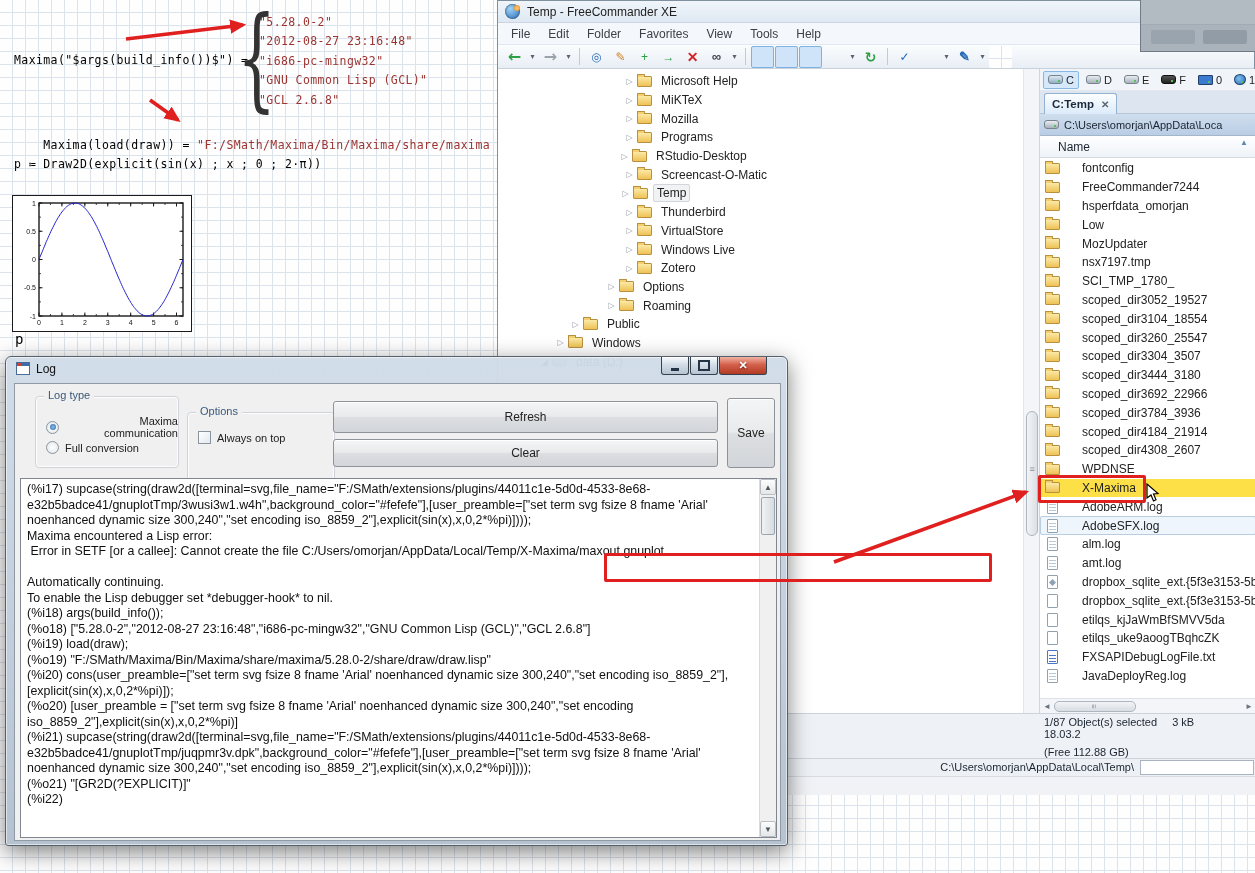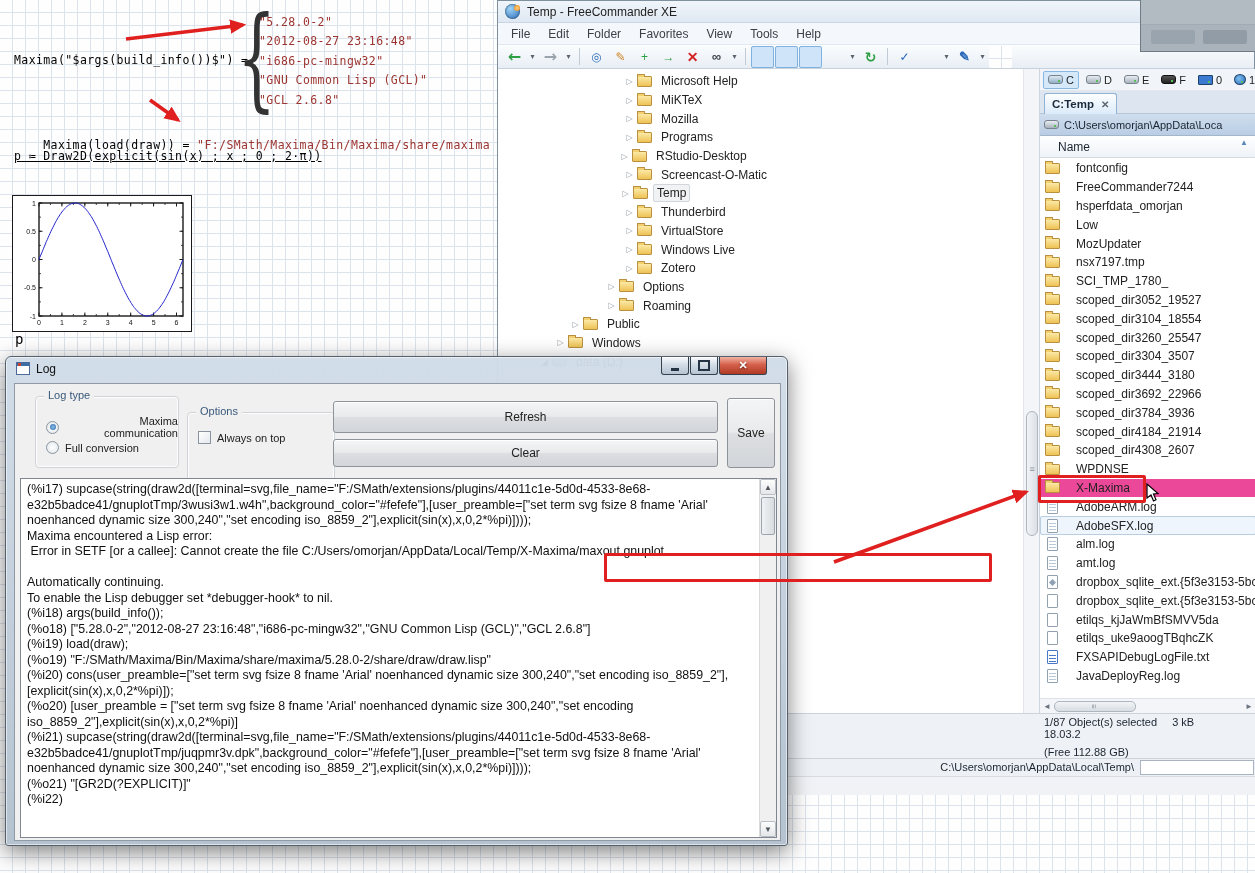--- a/index.html
+++ b/index.html
@@ -96,22 +96,22 @@
   .tab-x{color:#5a6672;font-size:10px;font-weight:bold;}
   .pathbar{position:absolute;left:0;top:45px;width:100%;height:22px;display:flex;align-items:center;gap:5px;
       background:linear-gradient(180deg,#cfdeee,#b9cde4);border-bottom:1px solid #a4b6ca;padding-left:4px;
       font-size:11px;color:#1a2430;white-space:nowrap;}
   .pathbar .dicon{flex:none;}
   .colhdr{position:absolute;left:0;top:67px;width:100%;height:22px;display:flex;align-items:center;
       background:linear-gradient(180deg,#ffffff,#eef2f7);border-bottom:1px solid #d5dbe2;padding-left:18px;
       color:#1a2430;}
   .sort-asc{position:absolute;right:8px;top:2px;color:#5a87b8;font-size:8px;}
   .filelist{position:absolute;left:0;top:89px;width:100%;height:540px;padding-top:1px;overflow:hidden;}
-  .file-row{height:18.8px;display:flex;align-items:center;gap:16px;padding-left:5px;white-space:nowrap;position:relative;}
-  .file-row.selected{background:#ec4899;}
+  .file-row{height:18.8px;display:flex;align-items:center;gap:22px;padding-left:5px;white-space:nowrap;position:relative;}
+  .file-row.selected{background:#fde047;}
   .file-row.focused{outline:1px solid #b8cde0;outline-offset:-1px;border-radius:2px;background:#eef5fc;}
   .file-ic{flex:none;width:15px;height:11px;position:relative;}
   .file-row.folder .file-ic{background:linear-gradient(180deg,#fbe9a6,#eec254);border:1px solid #b89040;border-radius:1px;}
   .file-row.folder .file-ic::before{content:"";position:absolute;left:-1px;top:-3px;width:6px;height:2px;
       background:#f2d070;border:1px solid #b89040;border-bottom:none;}
   .file-row.flog .file-ic,.file-row.fdoc .file-ic,.file-row.fdrop .file-ic,.file-row.ftxt .file-ic{
       width:11px;height:14px;margin:0 2px;background:#fff;border:1px solid #93a0ae;border-radius:1px;}
   .file-row.flog .file-ic{background-image:repeating-linear-gradient(180deg,transparent 0 2px,#b9c9d9 2px 3px);background-size:7px 12px;background-position:1px 1px;background-repeat:no-repeat;}
   .file-row.ftxt .file-ic{background-image:repeating-linear-gradient(180deg,transparent 0 2px,#4a78c8 2px 3px);background-size:7px 10px;background-position:1px 2px;background-repeat:no-repeat;border-color:#4a78c8;}
   .file-row.fdrop .file-ic::after{content:"";position:absolute;left:2px;top:4px;width:5px;height:5px;background:#8fa2b5;transform:rotate(45deg);}
@@ -207,21 +207,21 @@
 
   <div data-name="build-info-value">"5.28.0-2"</div>
       <div data-name="build-info-value">"2012-08-27 23:16:48"</div>
       <div data-name="build-info-value">"i686-pc-mingw32"</div>
       <div data-name="build-info-value">"GNU Common Lisp (GCL)"</div>
       <div data-name="build-info-value">"GCL 2.6.8"</div>
     </div>
   <div class="mx-lhs mono" style="left:14px;top:124px;" data-name="maxima-load-draw-expression">
     <span data-name="load-draw-lhs">Maxima(load(draw)) = </span><span class="mx-red" data-name="load-draw-result">"F:/SMath/Maxima/Bin/Maxima/share/maxima</span>
   </div>
-  <div class="mx-lhs mono" style="left:14px;top:149px;text-decoration:underline;" data-name="draw2d-expression">p ≔ Draw2D(explicit(sin(x) ; x ; 0 ; 2·π))</div>
+  <div class="mx-lhs mono" style="left:14px;top:157px;" data-name="draw2d-expression">p ≔ Draw2D(explicit(sin(x) ; x ; 0 ; 2·π))</div>
   <div class="plot-frame" data-name="sine-plot-frame">
     <svg id="plot-svg" width="178" height="135" data-name="sine-plot">
         <rect x="26" y="7" width="144" height="113" fill="none" stroke="#1a1a1a" stroke-width="1.4"></rect>
         <line x1="37.45912910618793" y1="120" x2="37.45912910618793" y2="118" stroke="#1a1a1a" stroke-width="0.8"></line>
         <line x1="37.45912910618793" y1="7" x2="37.45912910618793" y2="9" stroke="#1a1a1a" stroke-width="0.8"></line>
         <line x1="48.91825821237586" y1="120" x2="48.91825821237586" y2="118" stroke="#1a1a1a" stroke-width="0.8"></line>
         <line x1="48.91825821237586" y1="7" x2="48.91825821237586" y2="9" stroke="#1a1a1a" stroke-width="0.8"></line>
         <line x1="60.37738731856379" y1="120" x2="60.37738731856379" y2="118" stroke="#1a1a1a" stroke-width="0.8"></line>
         <line x1="60.37738731856379" y1="7" x2="60.37738731856379" y2="9" stroke="#1a1a1a" stroke-width="0.8"></line>
         <line x1="71.83651642475172" y1="120" x2="71.83651642475172" y2="118" stroke="#1a1a1a" stroke-width="0.8"></line>

